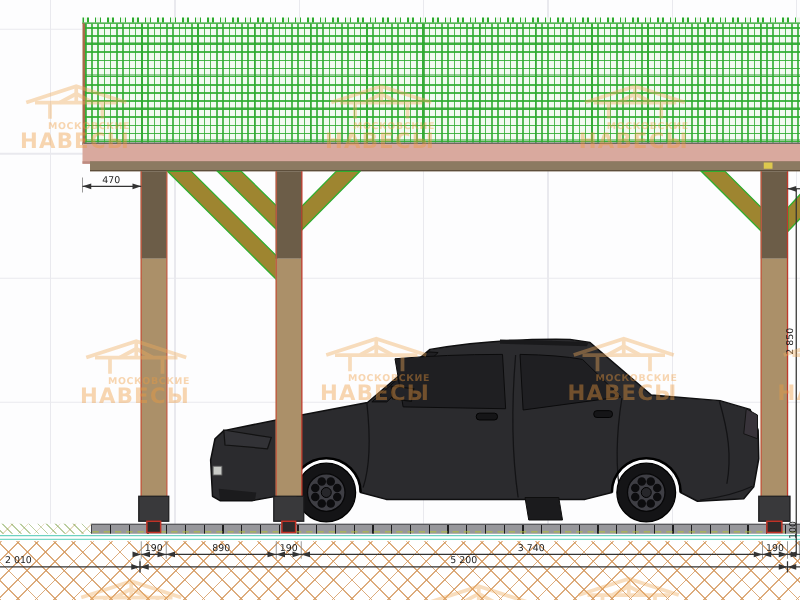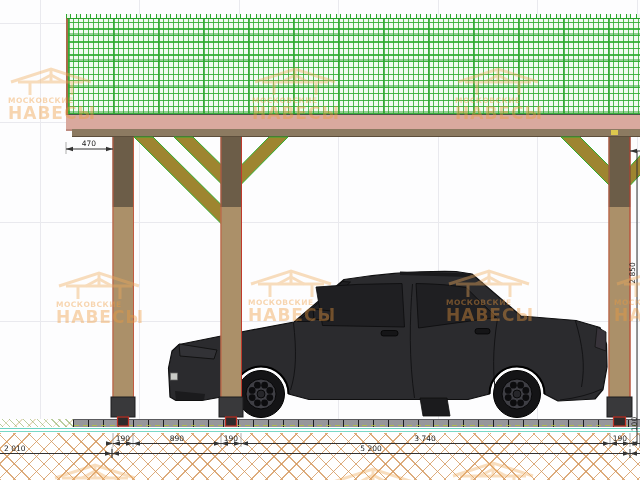--- a/index.html
+++ b/index.html
@@ -46,21 +46,21 @@
     border-top:1px solid #5a5a5e; }
   #ground-band { left:0; top:427px; width:640px; height:6px; background:#fff; }
   #teal-line-1 { left:0; top:427.5px; width:640px; height:1.5px; background:#6cd2c2; }
   #teal-line-2 { left:0; top:430.5px; width:640px; height:1.5px; background:#79d8c8; }
   #ground-hatch { left:0; top:433px; width:640px; height:47px; background:#fff;
     background-image:
       repeating-linear-gradient(45deg,  rgba(212,151,92,.8) 0 1px, transparent 1px 10.5px),
       repeating-linear-gradient(135deg, rgba(212,151,92,.8) 0 1px, transparent 1px 10.5px); }
   #overlay { left:0; top:0; z-index:4; }
   
-  .wm { position:absolute; width:96px; text-align:left; opacity:.4;
+  .wm { position:absolute; width:96px; text-align:right; opacity:.4;
         pointer-events:none; z-index:6; line-height:1; }
   .wm-t1 { font-weight:bold; font-size:7.5px; color:#ef9b3e; letter-spacing:.5px; margin-top:-2px; }
   .wm-t2 { font-weight:bold; font-size:17px; color:#ef9b3e; letter-spacing:1px; margin-top:0; }
   text { font-family:"DejaVu Sans", sans-serif; font-size:7.5px; fill:#1c1c1c; }
 </style>
 </head>
 <body>
 
 <div id="canvas">
 

